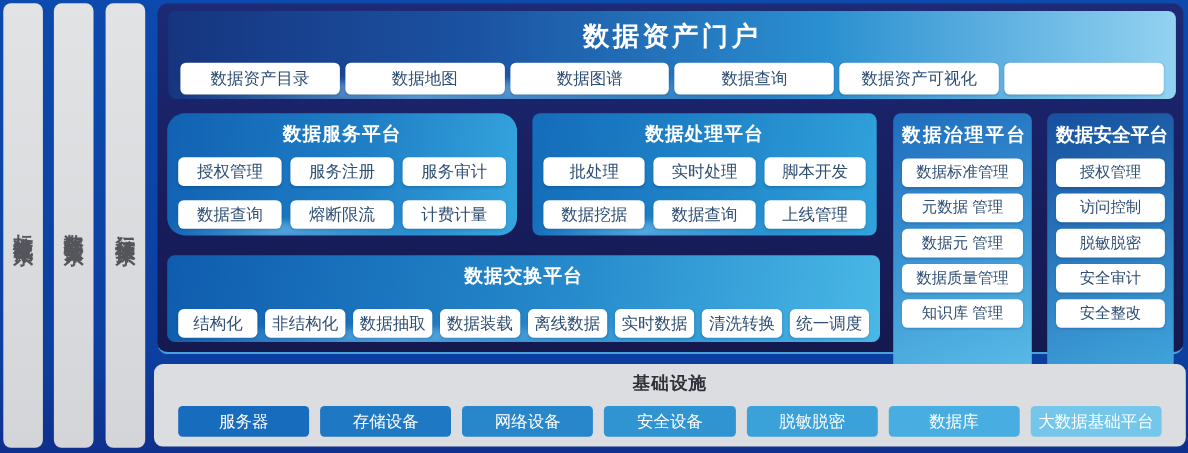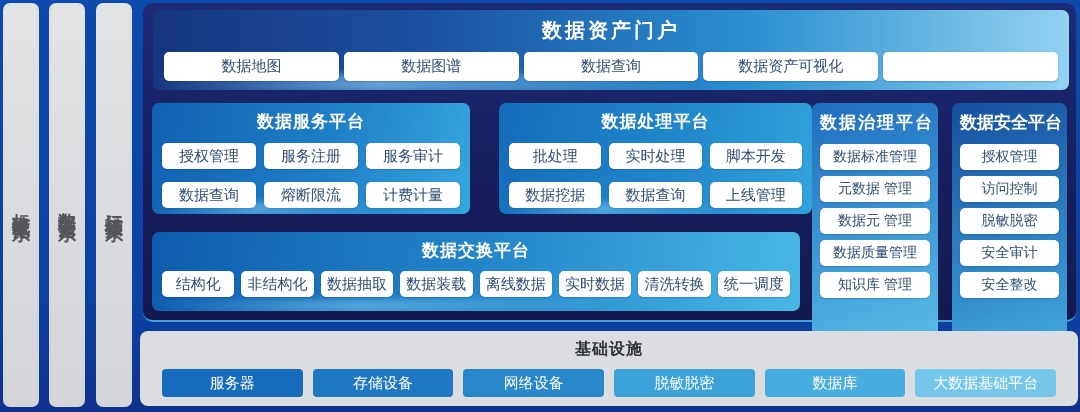--- a/index.html
+++ b/index.html
@@ -29,43 +29,43 @@
   .portal {
     position: absolute; left: 10px; top: 7px; width: 916px; height: 80px;
     border-radius: 7px; overflow: hidden;
     background: linear-gradient(90deg, #16357f 0%, #1b52a2 30%, #2a8fd0 65%, #93d2f1 100%);
   }
   .portal::after {
     content: ''; position: absolute; left: 0; bottom: -2px; width: 70%; height: 18px;
     background: linear-gradient(90deg, transparent 0%, rgba(150,220,255,.6) 35%, transparent 85%);
     filter: blur(3px);
   }
-  .portal-title { text-align: center; color:#fff; font-weight: bold; font-size: 20px; padding-top: 7px; letter-spacing: 3px; }
+  .portal-title { text-align: center; color:#fff; font-weight: bold; font-size: 24px; padding-top: 7px; letter-spacing: 3px; }
   .portal-buttons { display:flex; gap:5px; padding: 8px 11px 0; position: relative; z-index: 2; }
   .btn { background:#fff; border-radius:5px; color:#2e4e74; display:flex; align-items:center; justify-content:center; white-space:nowrap; box-shadow: 0 1px 2px rgba(10,40,90,.22); }
   .portal-btn { flex:1; height:29px; font-size:15px; }
   .panel { position:absolute; border-radius:7px; overflow:hidden; }
   .panel::before {
     content:''; position:absolute; left:0; bottom:-2px; width:80%; height:14px;
     background: linear-gradient(90deg, transparent 0%, rgba(150,220,255,.45) 40%, transparent 90%);
     filter: blur(3px);
   }
   .panel-title { text-align:center; color:#fff; font-weight:bold; font-size:17px; position:relative; z-index:2; white-space:nowrap; letter-spacing:1px; }
-  .service { left:9px; top:100px; width:318px; height:111px; background:linear-gradient(100deg,#1161b2 0%,#1f7fc6 55%,#36a6de 100%); padding:7px 10px; }
-  .processing { left:356px; top:100px; width:313px; height:111px; background:linear-gradient(100deg,#146cba 0%,#2187ca 55%,#31a3dc 100%); padding:7px 10px; }
+  .service { left:9px; top:100px; width:318px; height:111px; background:linear-gradient(100deg,#1161b2 0%,#1f7fc6 55%,#36a6de 100%); padding:7px 10px;border-radius:16px; }
+  .processing { left:341px; top:100px; width:313px; height:111px; background:linear-gradient(100deg,#146cba 0%,#2187ca 55%,#31a3dc 100%); padding:7px 10px; }
   .grid { display:grid; grid-template-columns:1fr 1fr 1fr; column-gap:8px; row-gap:13px; margin-top:10px; position:relative; z-index:2; }
   .grid-btn { height:26px; font-size:15px; }
   .governance { left:669px; top:100px; width:126px; height:251px; background:linear-gradient(160deg,#1e6dbe,#5cc0ea); padding:8px 8px; }
   .governance .panel-title { letter-spacing:2px; }
   .security { left:809px; top:100px; width:115px; height:259px; background:linear-gradient(160deg,#164f9e,#44ade2); padding:8px 8px; }
   .security .panel-title { letter-spacing:0; }
   .col { display:flex; flex-direction:column; gap:6px; margin-top:10px; position:relative; z-index:2; }
   .col-btn { height:26px; font-size:14px;text-align:center; }
   .exchange { left:9px; top:229px; width:648px; height:79px; background:linear-gradient(100deg,#0f5cae 0%,#2589cb 55%,#49b8e6 100%); padding:7px 10px; }
-  .rowflex { display:flex; gap:7px; margin-top:9px; position:relative; z-index:2; }
+  .rowflex { display:flex; gap:7px; margin-top:19px; position:relative; z-index:2; }
   .row-btn { flex:1; height:26px; font-size:15px; }
   .infra {
     position:absolute; left:140px; top:331px; width:938px; height:75px;
     background:#dcdde0; border-radius:8px;
   }
   .infra-title { text-align:center; font-size:16px; font-weight:bold; color:#2e3138; padding-top:8px; letter-spacing:1px; }
   .infra-buttons { display:flex; gap:10px; padding:9px 22px 0; }
   .infra-btn { flex:1; height:28px; border-radius:4px; color:#fff; font-size:15px; display:flex; align-items:center; justify-content:center; }
 </style>
 </head>
@@ -78,20 +78,21 @@
   <span class="pillar-text">数据安全体系</span>
 </div>
 <div class="pillar" style="left:96px">
   <span class="pillar-text">运行维护体系</span>
 </div>
 
 <div class="main">
   <div class="portal">
     <div class="portal-title">数据资产门户</div>
     <div class="portal-buttons" id="portal-buttons">
+        <div class="btn portal-btn">数据资产目录</div>
         <div class="btn portal-btn">数据地图</div>
         <div class="btn portal-btn">数据图谱</div>
         <div class="btn portal-btn">数据查询</div>
         <div class="btn portal-btn">数据资产可视化</div>
         <div class="btn portal-btn"></div>
       </div>
   </div>
 
   <div class="panel service">
     <div class="panel-title">数据服务平台</div>
@@ -153,17 +154,18 @@
       </div>
   </div>
 </div>
 
 <div class="infra">
   <div class="infra-title">基础设施</div>
   <div class="infra-buttons" id="infra-buttons">
       <div class="infra-btn" style="background: rgb(23, 108, 189);">服务器</div>
       <div class="infra-btn" style="background: rgb(31, 120, 195);">存储设备</div>
       <div class="infra-btn" style="background: rgb(40, 134, 203);">网络设备</div>
+      <div class="infra-btn" style="background: rgb(49, 148, 210);">安全设备</div>
       <div class="infra-btn" style="background: rgb(58, 161, 217);">脱敏脱密</div>
       <div class="infra-btn" style="background: rgb(72, 173, 224);">数据库</div>
       <div class="infra-btn" style="background: rgb(116, 199, 234);">大数据基础平台</div>
     </div>
 </div>
 
 </body></html>

